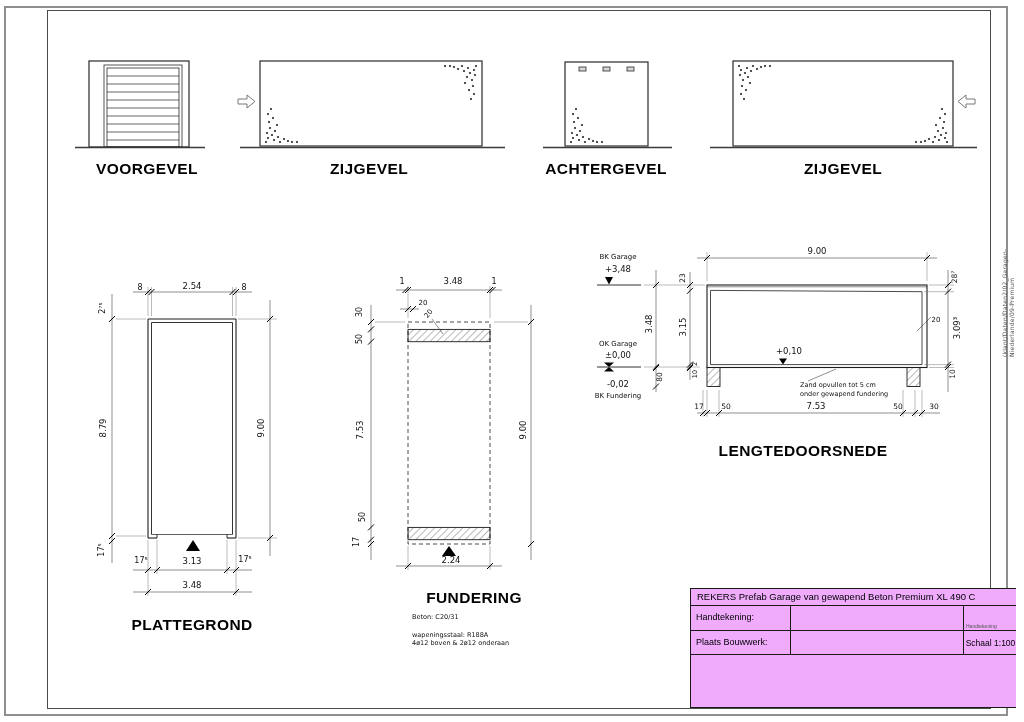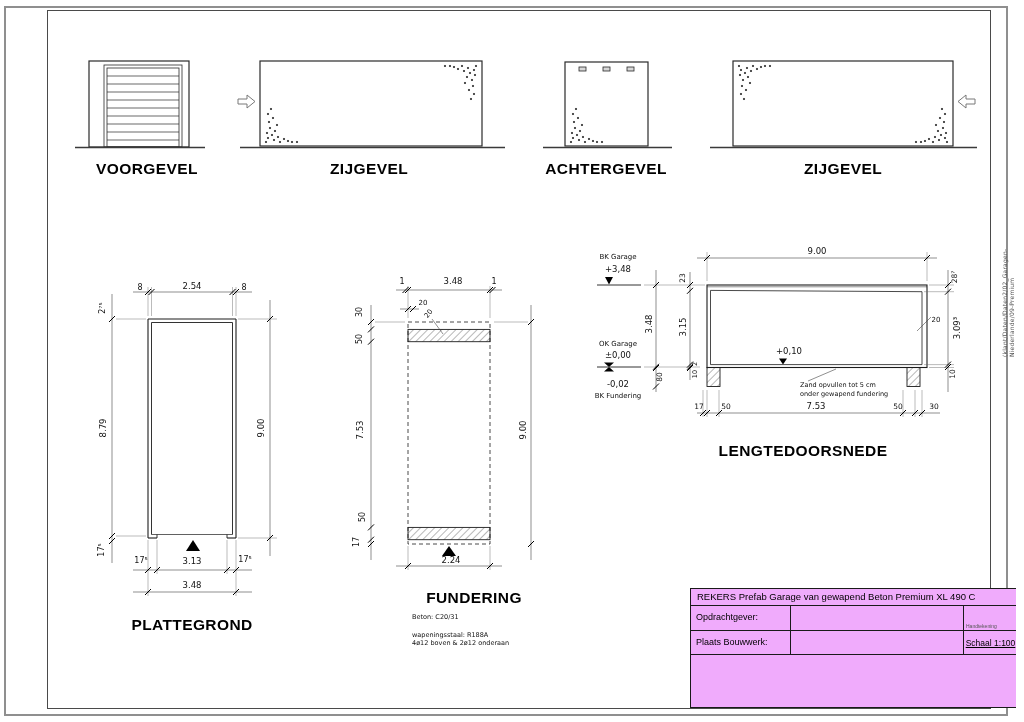--- a/index.html
+++ b/index.html
@@ -24,21 +24,21 @@
   .tb{position:absolute;left:662px;top:588px;width:326px;height:118px;
       border:1.4px solid #1a1a1a;font-family:"Liberation Sans",sans-serif;background:#f0abfc;margin-left:28px;}
   .tbh{height:14px;border-bottom:1.2px solid #1a1a1a;font-size:9.5px;color:#000;
        padding:2px 0 0 6px;}
   .tbr{display:flex;border-bottom:1.2px solid #1a1a1a;position:relative;}
   .tbl{width:100px;border-right:1.2px solid #1a1a1a;font-size:9px;color:#000;
        padding:6px 0 0 5px;box-sizing:border-box;}
   .tbm{width:172px;border-right:1.2px solid #1a1a1a;}
   .tba{flex:1;position:relative;}
   .sig{position:absolute;bottom:1px;left:2px;font-size:5px;color:#555;}
-  .schaal{display:block;text-align:center;margin-top:7px;font-size:8.5px;color:#000;text-decoration:underline;}
+  .schaal{display:block;text-align:center;margin-top:7px;font-size:8.5px;color:#000;}
 </style>
 </head>
 <body>
 
 <div id="stage">
   <div class="outer-border"></div>
   <div class="inner-frame"></div>
 
   <svg width="1024" height="722" viewBox="0 0 1024 722">
     <defs>
@@ -344,21 +344,21 @@
   <span class="t c f75" style="left:699px;top:407px">17</span>
   <span class="t c f75" style="left:726px;top:407px">50</span>
   <span class="t c f85" style="left:816px;top:406px">7.53</span>
   <span class="t c f75" style="left:898px;top:407px">50</span>
   <span class="t c f75" style="left:934px;top:407px">30</span>
   <span class="t c vt" style="left:803px;top:451px">LENGTEDOORSNEDE</span>
 
   <div class="tb">
     <div class="tbh">REKERS Prefab Garage van gewapend Beton Premium XL 490 C</div>
     <div class="tbr" style="height:24px">
-      <div class="tbl">Opdrachtgever:</div>
+      <div class="tbl">Handtekening:</div>
       <div class="tbm"></div>
       <div class="tba">
         <span class="sig">Handtekening</span>
       </div>
     </div>
     <div class="tbr" style="height:23px">
       <div class="tbl">Plaats Bouwwerk:</div>
       <div class="tbm"></div>
       <div class="tba">
         <span class="schaal">Schaal  1:100</span>

